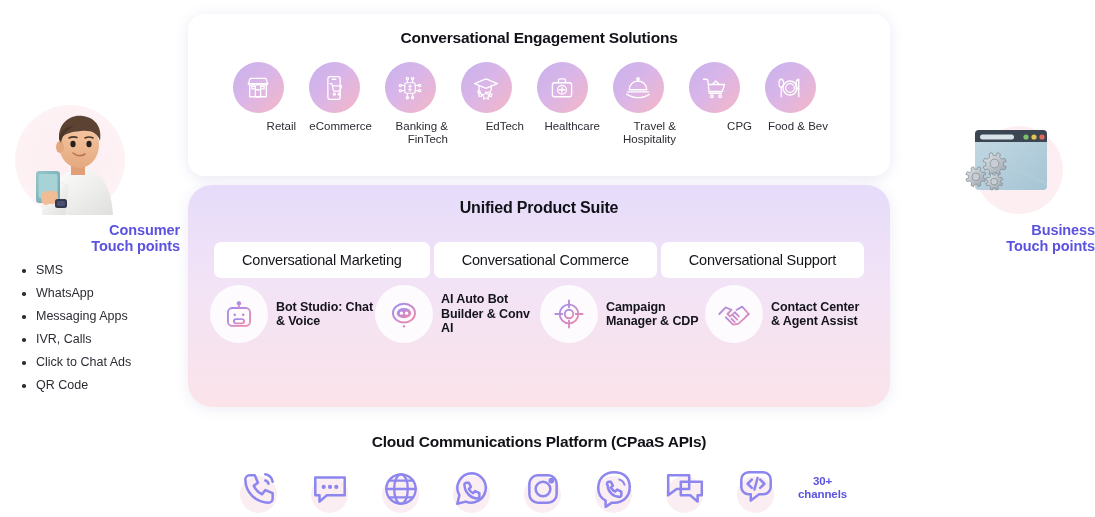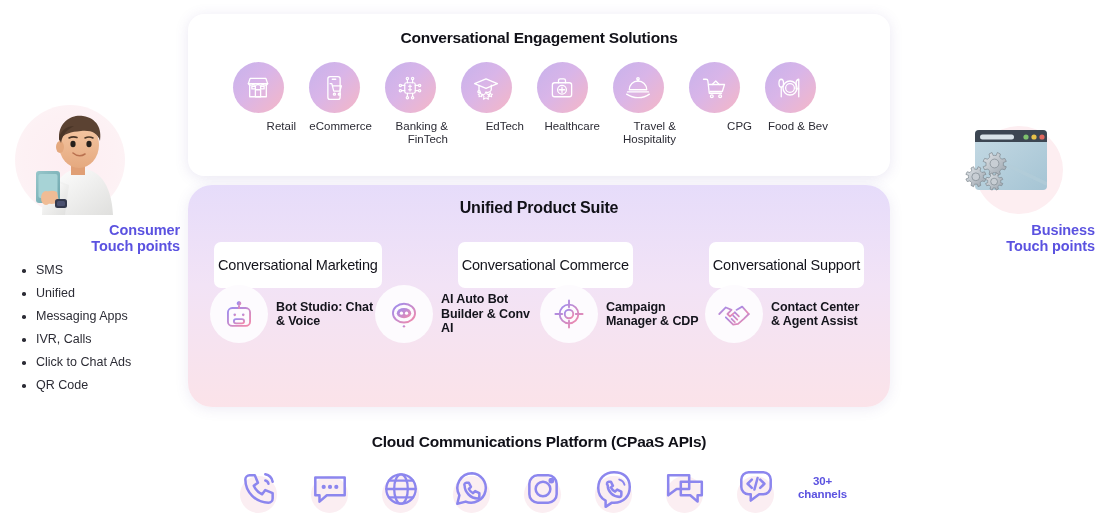--- a/index.html
+++ b/index.html
@@ -180,30 +180,30 @@
 
   .pill-row {
     position: absolute;
     top: 57px;
     left: 26px;
     width: 650px;
     display: flex;
     justify-content: space-between;
   }
   .pill {
-    height: 46px;
+    height: 36px;
     background: #ffffff;
     border-radius: 7px;
     display: flex;
     align-items: center;
     justify-content: center;
     font-size: 14.5px;
     font-weight: 500;
     color: #14141c;
-    padding: 0 4px;
+    padding: 0 28px;
     letter-spacing: -0.2px;
     white-space: nowrap;
   }
 
   .prod-row {
     position: absolute;
     top: 100px;
     left: 22px;
     width: 660px;
     display: flex;
@@ -339,21 +339,21 @@
         <rect x="40" y="94" width="12" height="9" rx="2.5" fill="#33384c"></rect>
         <rect x="42" y="96" width="8" height="5" rx="1.5" fill="#4b5170"></rect>
       </svg>
     </div>
     <div class="side-title">
       <span>Consumer</span><br>
       <span>Touch points</span>
     </div>
     <ul class="side-list" id="consumer-list">
         <li>SMS</li>
-        <li>Unified</li>
+        <li>WhatsApp</li>
         <li>Messaging Apps</li>
         <li>IVR, Calls</li>
         <li>Click to Chat Ads</li>
         <li>QR Code</li>
       </ul>
   </div>
 
   <div class="side-col right">
     <div class="biz-wrap">
       <div class="biz-blob"></div>

